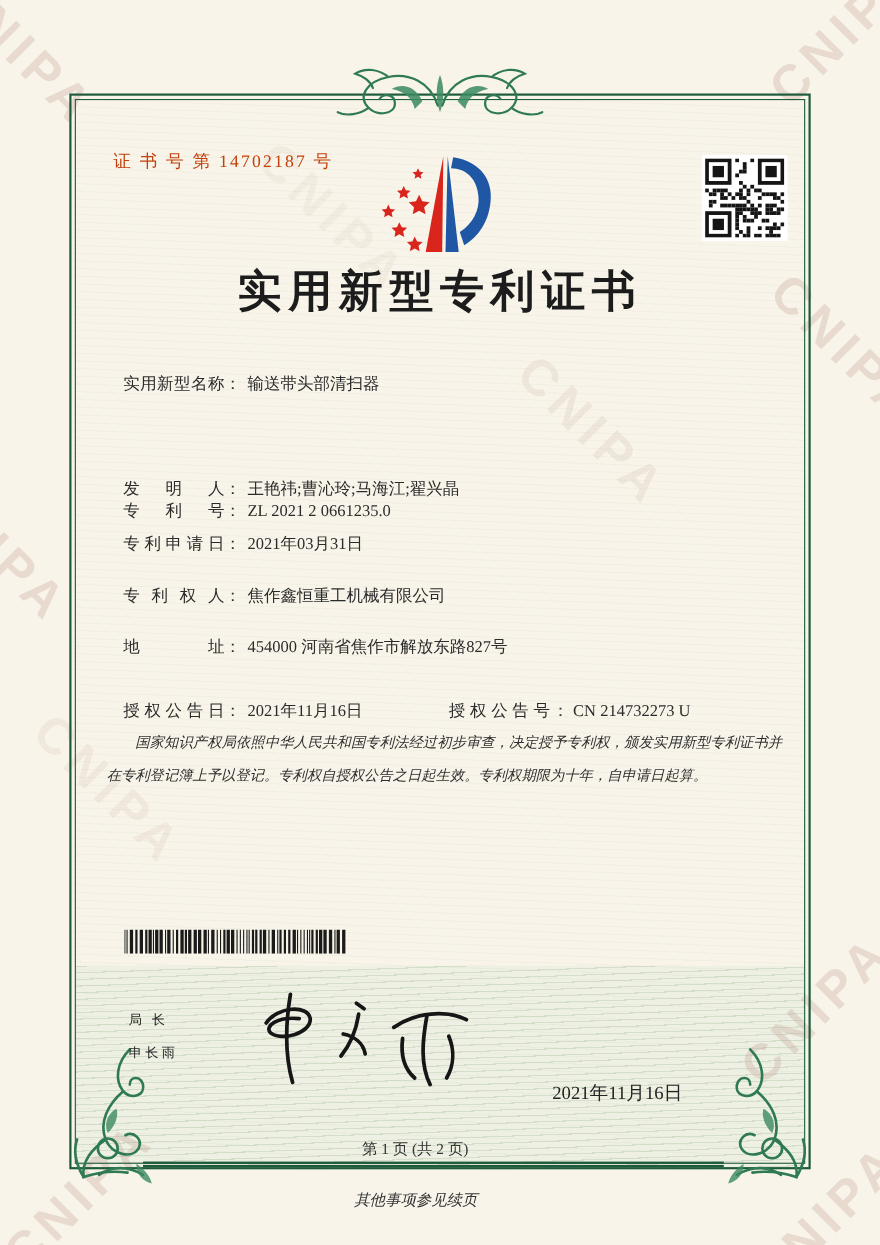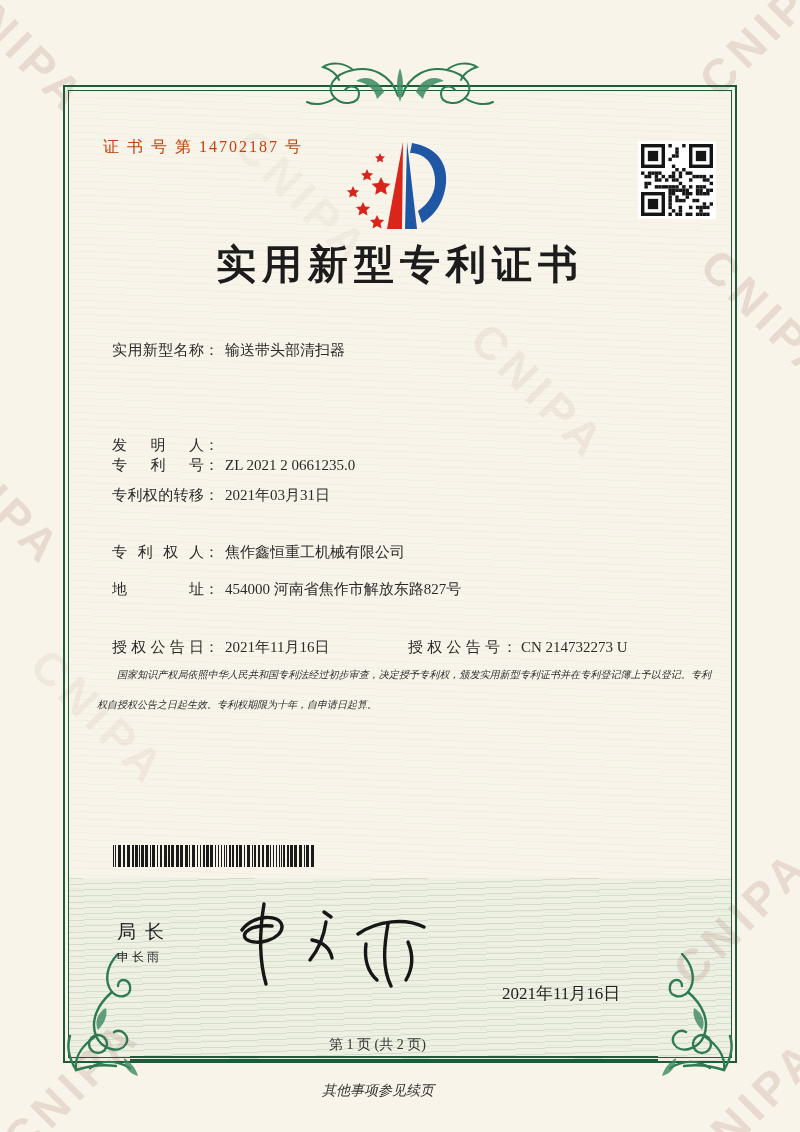--- a/index.html
+++ b/index.html
@@ -53,26 +53,26 @@
     text-align:justify; text-align-last:justify;
   }
   .colon{ display:inline-block; vertical-align:top; }
   .fvalue{ display:inline-block; vertical-align:top; margin-left:6px; }
   .flabel2{ position:absolute; left:296px; width:92px; display:inline-block;
     text-align:justify; text-align-last:justify; }
   .colon2{ position:absolute; left:390px; }
   .fvalue2{ position:absolute; left:409px; }
   .paras{
     left:97px; top:660px; width:614px;
-    font-size:10px; line-height:29.5px; text-align:justify; color:#2e2e2e;
+    font-size:13px; line-height:29.5px; text-align:justify; color:#2e2e2e;
     font-style:italic;
   }
   .paras p{ margin:0; text-indent:2em; }
   .barcode{ left:113px; top:845px; width:205px; height:22px; }
-  .issuer-title{ left:117px; top:919px; font-size:19px; letter-spacing:9px; color:#222;
+  .issuer-title{ left:117px; top:919px; font-size:12px; letter-spacing:9px; color:#222;
     font-family:Liberation Sans, sans-serif; }
   .issuer-name{ left:117px; top:949px; font-size:12px; letter-spacing:3px; color:#222;
     font-family:"Liberation Sans","DejaVu Sans",sans-serif; }
   .signature{ left:228px; top:898px; width:235px; height:90px; }
   .issue-date{ left:502px; top:982px; font-size:17px; color:#222; }
   .page-info{ left:329px; top:1036px; font-size:14px; color:#333; }
   .footer-note{ left:322px; top:1082px; font-size:14px; color:#333; font-style:italic; }
 </style>
 </head>
 <body>
@@ -283,29 +283,29 @@
         </g>
       </svg></div>
 
   <div class="content title">实用新型专利证书</div>
 
   <div class="content fields">
     <div class="frow" style="top:0;">
       <span class="flabel">实用新型名称</span><span class="colon">：</span><span class="fvalue">输送带头部清扫器</span>
     </div>
     <div class="frow" style="top:48px;margin-top:47px;">
-      <span class="flabel">发明人</span><span class="colon">：</span><span class="fvalue"></span>
+      <span class="flabel">发明人</span><span class="colon">：</span><span class="fvalue"><span style="display:block">王艳祎;曹沁玲;马海江;翟兴晶</span></span>
     </div>
     <div class="frow" style="top:99px;margin-top:16px;">
       <span class="flabel">专利号</span><span class="colon">：</span><span class="fvalue">ZL 2021 2 0661235.0</span>
     </div>
     <div class="frow" style="top:145px;">
-      <span class="flabel">专利权的转移</span><span class="colon">：</span><span class="fvalue">2021年03月31日</span>
-    </div>
-    <div class="frow" style="top:202px;">
+      <span class="flabel">专利申请日</span><span class="colon">：</span><span class="fvalue">2021年03月31日</span>
+    </div>
+    <div class="frow" style="top:192px;">
       <span class="flabel">专利权人</span><span class="colon">：</span><span class="fvalue">焦作鑫恒重工机械有限公司</span>
     </div>
     <div class="frow" style="top:239px;">
       <span class="flabel">地址</span><span class="colon">：</span><span class="fvalue">454000 河南省焦作市解放东路827号</span>
     </div>
     <div class="frow" style="top:297px;">
       <span class="flabel">授权公告日</span><span class="colon">：</span><span class="fvalue">2021年11月16日</span>
       <span class="flabel2">授权公告号</span><span class="colon2">：</span><span class="fvalue2">CN 214732273 U</span>
     </div>
   </div>

